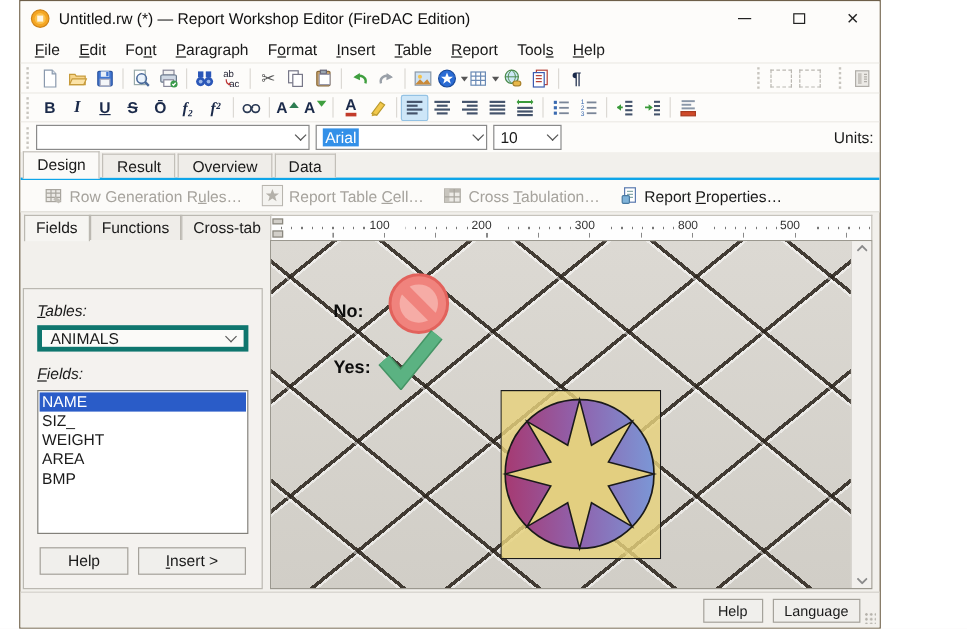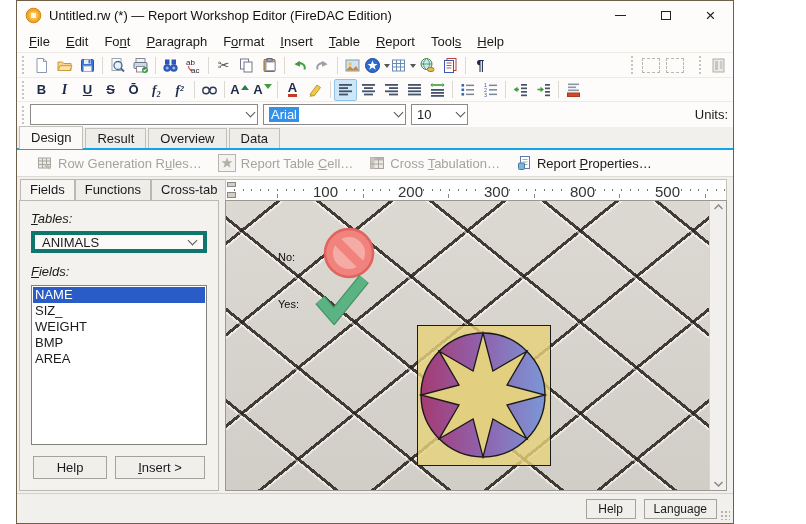--- a/index.html
+++ b/index.html
@@ -52,56 +52,56 @@
   .vtab { border:1px solid #c2bfb8; border-bottom:none; padding:2px 11px 2px; background:#efede9; margin-right:2px; white-space:nowrap; }
   .vtab.active { background:#fbfaf8; margin-bottom:-1px; padding-bottom:4px; padding-top:3px; }
 
   
   .reportbar { height:27px; background:#fcfbf9; border-bottom:1px solid #dedbd5; display:flex; align-items:center; padding-left:13px; gap:2px; flex:none; }
   .rbitem { display:flex; align-items:center; gap:5px; padding:2px 7px; white-space:nowrap; }
   .rbitem.disabled { color:#a6a39d; }
 
   
   .main { flex:1; display:flex; padding:2px 6px 2px 2px; min-height:0; }
-  .fieldspanel { width:200px; display:flex; flex-direction:column; margin-right:6px; flex:none; }
+  .fieldspanel { width:200px; display:flex; flex-direction:column; margin-right:6px; flex:none;gap:40px; }
   .ptabs { display:flex; padding-left:1px; }
   .ptab { border:1px solid #bbb8b1; border-bottom:none; padding:2px 9px; background:#efede9; white-space:nowrap; }
   .ptab.active { background:#f6f5f2; margin-bottom:-1px; padding-bottom:4px; }
   .pbody { flex:1; border:1px solid #bbb8b1; background:#f4f2ef; padding:8px 11px 11px; display:flex; flex-direction:column; min-height:0; }
   .plabel { margin:2px 0 5px;font-style:italic; }
   .dropdown { height:22px; border:4px solid #0f766e; background:#fbfaf8; display:flex; align-items:center; padding:0 7px; margin-bottom:9px; }
   .dropdown .chev { margin-left:auto; width:7px; height:7px; border-right:1.5px solid #555; border-bottom:1.5px solid #555; transform:rotate(45deg); margin-top:-4px; }
   .listbox { flex:1; border:1px solid #82807a; background:#fff; margin-top:1px; overflow:hidden; padding:1px; }
   .li { height:16px; line-height:16px; padding:0 2px; white-space:nowrap; }
   .li.selected { background:#2a5cc8; color:#fff; }
   .panelbtns { display:flex; justify-content:space-between; margin-top:11px; padding:0 2px; }
   .btn { height:23px; background:#f0efec; border:1px solid #a5a29b; display:flex; align-items:center; justify-content:center; }
   .btn-help { width:74px; } .btn-insert { width:90px; }
 
   
   .canvaswrap { flex:1; display:flex; flex-direction:column; min-width:0; }
   .ruler { height:21px; position:relative; background:linear-gradient(90deg,#fefefe 0 567px,#d6d3cd 567px); border:1px solid #c6c3bc; border-bottom:none; flex:none; overflow:hidden; }
   .ticks { position:absolute; left:8px; right:0; top:9px; height:2px; background:repeating-linear-gradient(90deg,#777 0 1px,transparent 1px 8.6px); }
   .ticks2 { position:absolute; left:51px; right:0; top:14px; height:4px; background:repeating-linear-gradient(90deg,#888 0 1px,transparent 1px 42.8px); }
-  .num { position:absolute; top:3px; width:30px; text-align:right; font-size:15px; color:#333; background:#fefefe; }
+  .num { position:absolute; top:3px; width:30px; text-align:left; font-size:10px; color:#333; background:#fefefe; }
   .mk { position:absolute; background:#d2cfc9; border:1px solid #8a877f; }
   .mk-t { left:1px; top:2px; width:9px; height:5px; }
   .mk-b { left:1px; top:12px; width:9px; height:6px; }
   .mk-r { left:552px; top:11px; width:10px; height:8px; clip-path:polygon(50% 0,100% 45%,100% 100%,0 100%,0 45%); }
   .canvasrow { flex:1; display:flex; border:1px solid #9b988f; min-height:0; }
   .canvas { flex:1; position:relative; overflow:hidden;
     background-color:#d8d5cf;
     background-image:
       repeating-linear-gradient(39deg, transparent 0 66px, rgba(255,255,255,0.5) 66px 68px, rgba(45,38,30,0.88) 68px 71px),
       repeating-linear-gradient(-39deg, transparent 0 66px, rgba(255,255,255,0.5) 66px 68px, rgba(45,38,30,0.88) 68px 71px),
       linear-gradient(180deg,#dcd9d3,#d1cec7);
   }
   .vscroll { width:17px; background:#f2f0ed; border-left:1px solid #d8d5d0; display:flex; flex-direction:column; justify-content:space-between; align-items:center; padding:3px 0; flex:none; }
   .ov { position:absolute; }
-  .doclabel { font-weight:normal; font-size:11px; color:#0d0d0d; }
+  .doclabel { font-weight:bold; font-size:15px; color:#0d0d0d; }
   .no-label { left:52px; top:50px; }
   .no-sign { left:96px; top:25px; }
   .yes-label { left:52px; top:97px; }
   .yes-check { left:87px; top:72px; }
   .star-image { left:191px; top:124px; }
 
   
   .statusbar { height:30px; background:#f2f0ec; border-top:1px solid #d4d1cb; display:flex; align-items:center; justify-content:flex-end; gap:8px; padding-right:16px; flex:none; position:relative; }
   .sbtn { min-width:50px; height:20px; padding:0 9px; background:#f0efec; border:1px solid #a5a29b; font-size:12px; display:flex; align-items:center; justify-content:center; }
   .rgrip { position:absolute; right:3px; bottom:3px; width:10px; height:10px;
@@ -532,22 +532,22 @@
         <div class="plabel"><u>T</u>ables:</div>
         <div class="dropdown">
           <span>ANIMALS</span>
           <span class="chev"></span>
         </div>
         <div class="plabel"><u>F</u>ields:</div>
         <div class="listbox">
           <div class="li selected">NAME</div>
           <div class="li">SIZ_</div>
           <div class="li">WEIGHT</div>
+          <div class="li">AREA</div>
           <div class="li">BMP</div>
-          <div class="li">AREA</div>
         </div>
         <div class="panelbtns">
           <div class="btn btn-help">
               <span>Help</span>
             </div>
           <div class="btn btn-insert">
               <span><u>I</u>nsert &gt;</span>
             </div>
         </div>
       </div>

